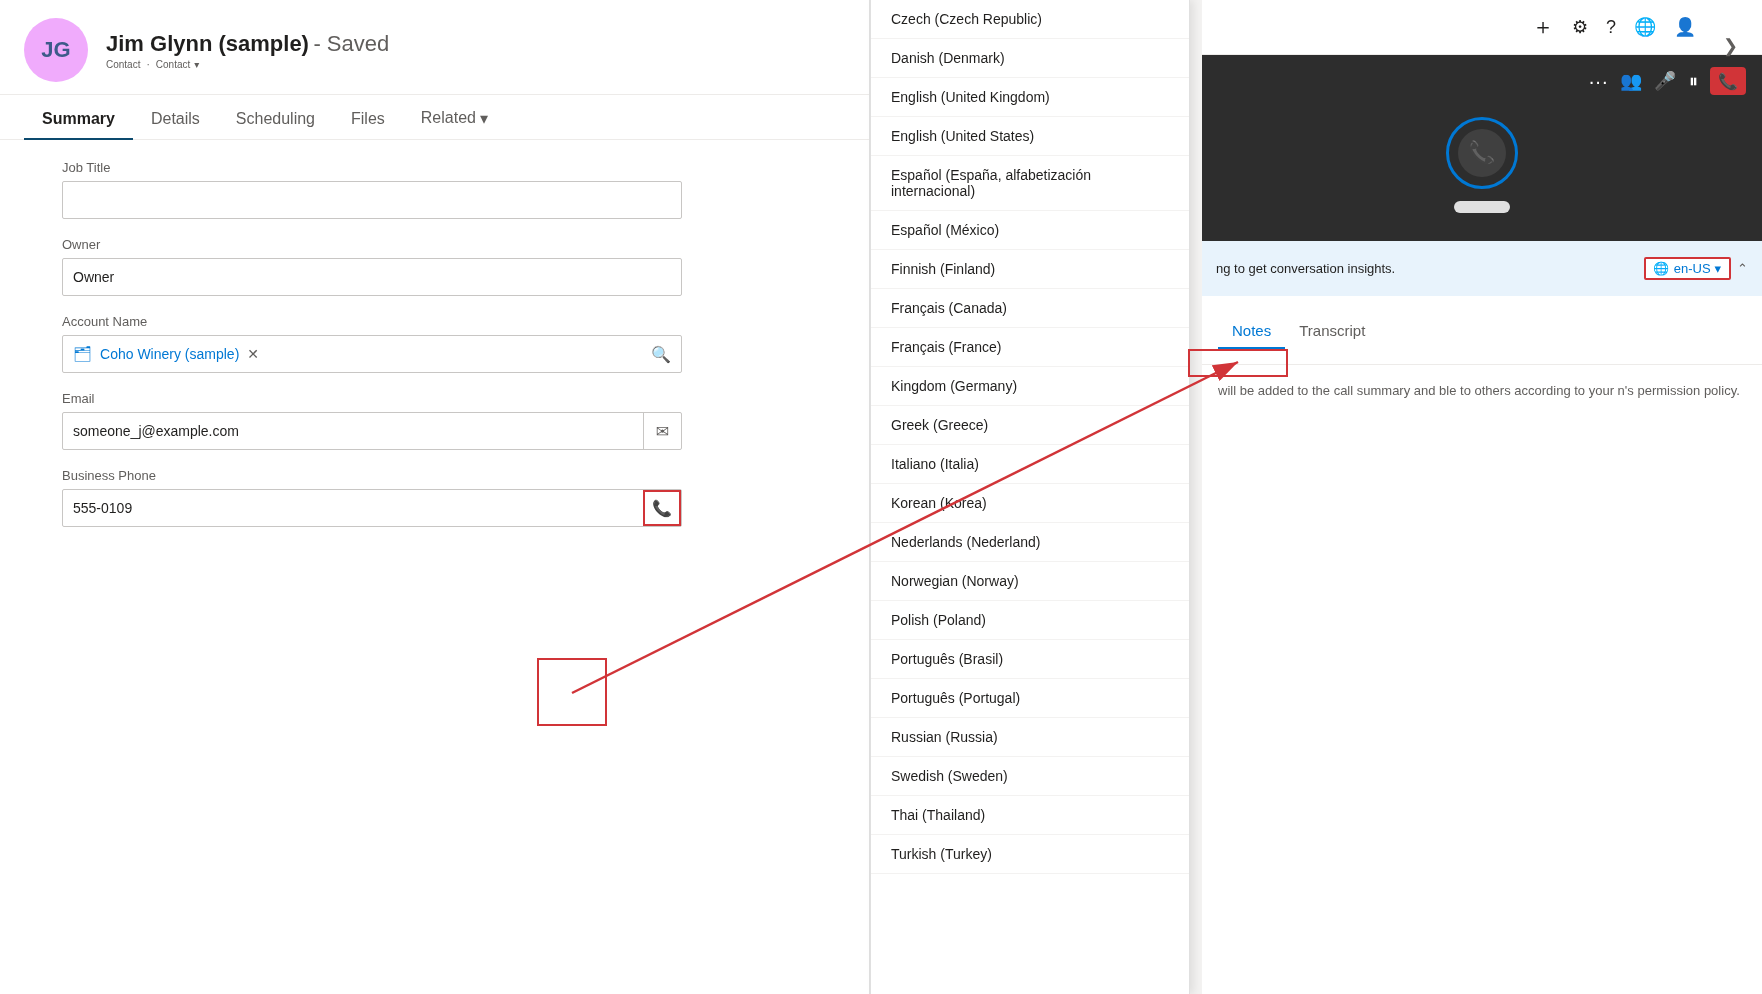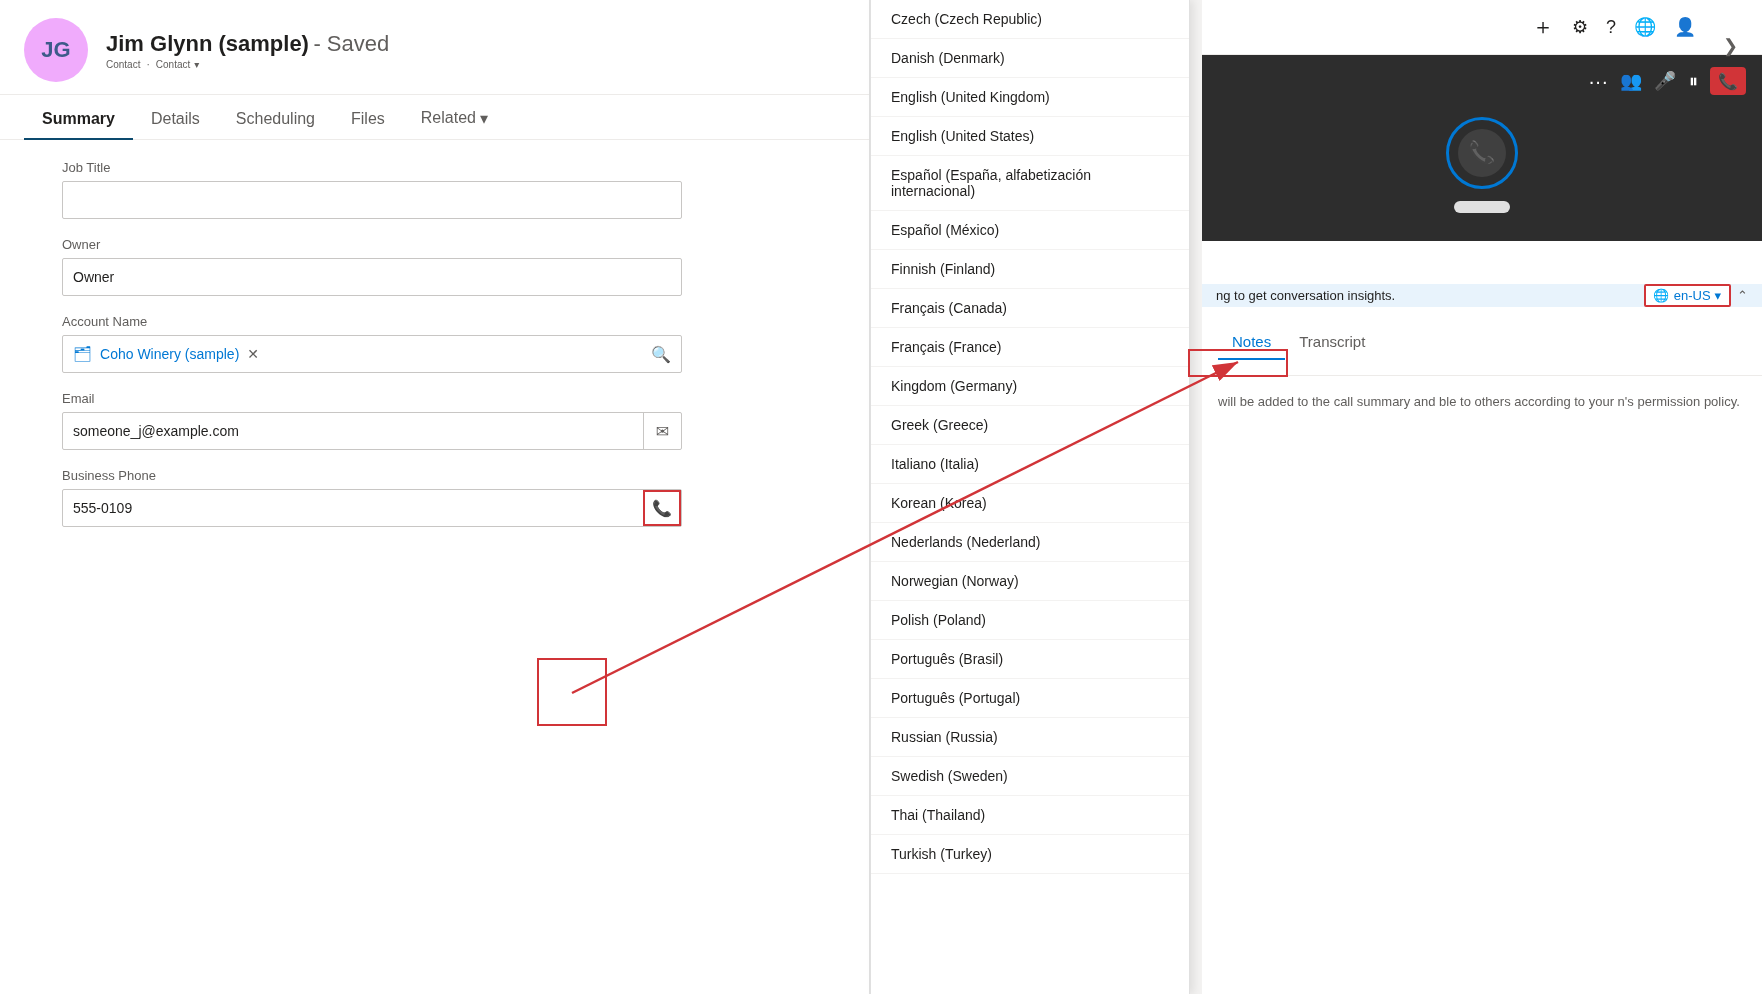--- a/index.html
+++ b/index.html
@@ -310,27 +310,26 @@
     .phone-pill {
       background: #e0e0e0;
       border-radius: 20px;
       padding: 6px 28px;
       font-size: 13px;
       color: #201f1e;
     }
 
     .insights-bar {
       background: #e8f3fc;
-      padding: 0 14px;
+      padding: 16px 14px;
       display: flex;
       align-items: center;
       justify-content: space-between;
       font-size: 13px;
       color: #201f1e;
-      margin-top: 43px;
     }
     .insights-bar-right {
       display: flex;
       align-items: center;
       gap: 6px;
     }
     .lang-badge {
       display: flex;
       align-items: center;
       gap: 4px;

